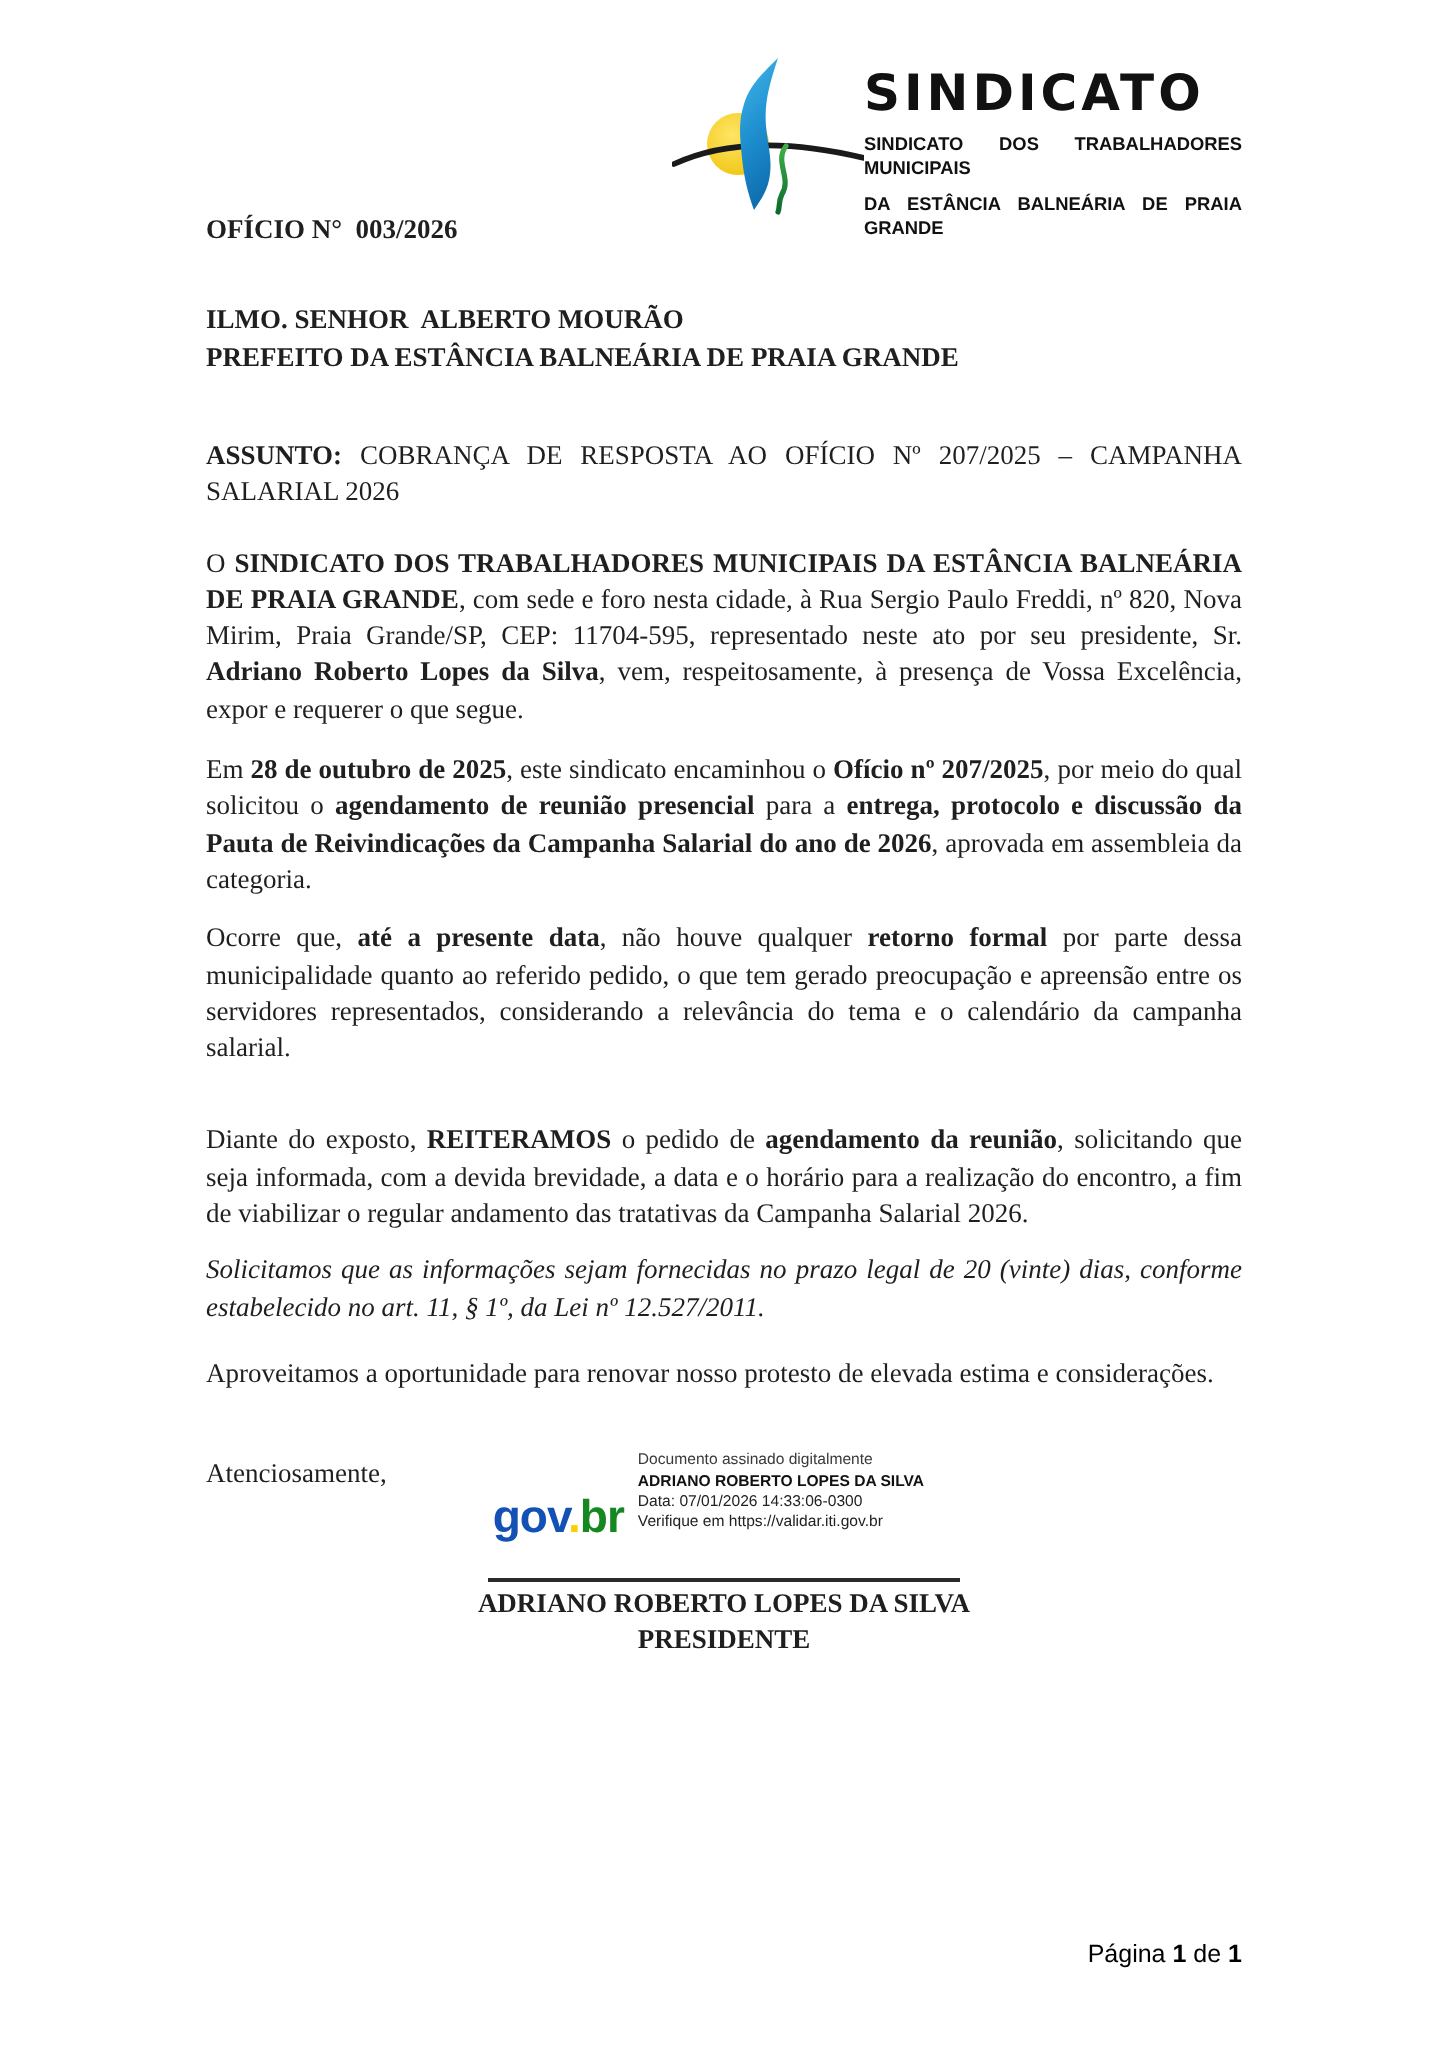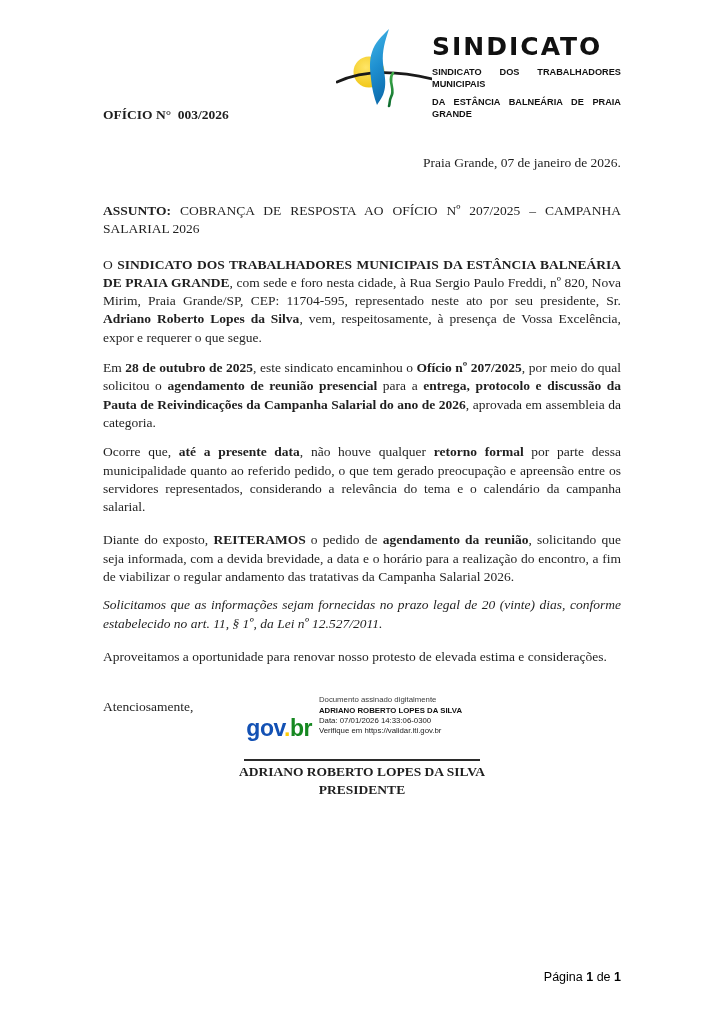--- a/index.html
+++ b/index.html
@@ -26,21 +26,21 @@
 
   
   .date-line { margin-top:35px; text-align:right; font-size:13.5px; }
   .addressee { margin-top:30px; font-weight:bold; font-size:13.5px; line-height:19px; }
   .addressee div { white-space:pre-wrap; }
   .par { font-size:13.5px; line-height:18.3px; text-align:justify; }
   .subject  { margin-top:31px; }
   .p1 { margin-top:17px; }
   .p2 { margin-top:12px; }
   .p3 { margin-top:11px; }
-  .p4 { margin-top:15px; }
+  .p4 { margin-top:28px; }
   .p5 { margin-top:10px; font-style:italic; }
   .p6 { margin-top:15px; }
 
   
   .closing-row { margin-top:24px; display:flex; align-items:flex-start; height:53px; }
   .salutation { margin-top:9px; font-size:13.5px; }
   .stamp { margin-left:53px; display:flex; align-items:center; }
   .govbr-logo { font-family:"Liberation Sans", sans-serif; font-weight:bold; font-size:23px; letter-spacing:-0.5px; line-height:23px; margin-top:27px; }
   .stamp-lines { margin-left:7px; font-family:"Liberation Sans", sans-serif; font-size:7.8px; line-height:10px; color:#222; }
   .stamp-l1 { margin-bottom:1px; color:#3a3a3a; }
@@ -87,22 +87,25 @@
           <path d="M57,48 C51,56 60,64 55,72 C53,76 54,79 53,81" stroke="url(#gg)" stroke-width="2.6" fill="none" stroke-linecap="round"></path>
         </svg>
         <div class="logo-text">
           <div class="logo-title1">SINDICATO</div>
           <div class="logo-sub">SINDICATO DOS TRABALHADORES MUNICIPAIS</div>
           <div class="logo-sub">DA ESTÂNCIA BALNEÁRIA DE PRAIA GRANDE</div>
         </div>
       </div>
     </div>
 
-    <div class="date-line">Praia Grande, 07 de janeiro de 2026.</div>
 
+    <div class="addressee">
+      <div>ILMO. SENHOR  ALBERTO MOURÃO</div>
+      <div>PREFEITO DA ESTÂNCIA BALNEÁRIA DE PRAIA GRANDE</div>
+    </div>
 
     <div class="par subject"><span style="font-weight: bold;">ASSUNTO:</span><span> COBRANÇA DE RESPOSTA AO OFÍCIO Nº 207/2025 – CAMPANHA SALARIAL 2026</span></div>
     <div class="par p1"><span>O </span><span style="font-weight: bold;">SINDICATO DOS TRABALHADORES MUNICIPAIS DA ESTÂNCIA BALNEÁRIA DE PRAIA GRANDE</span><span>, com sede e foro nesta cidade, à Rua Sergio Paulo Freddi, nº 820, Nova Mirim, Praia Grande/SP, CEP: 11704-595, representado neste ato por seu presidente, Sr. </span><span style="font-weight: bold;">Adriano Roberto Lopes da Silva</span><span>, vem, respeitosamente, à presença de Vossa Excelência, expor e requerer o que segue.</span></div>
     <div class="par p2"><span>Em </span><span style="font-weight: bold;">28 de outubro de 2025</span><span>, este sindicato encaminhou o </span><span style="font-weight: bold;">Ofício nº 207/2025</span><span>, por meio do qual solicitou o </span><span style="font-weight: bold;">agendamento de reunião presencial</span><span> para a </span><span style="font-weight: bold;">entrega, protocolo e discussão da Pauta de Reivindicações da Campanha Salarial do ano de 2026</span><span>, aprovada em assembleia da categoria.</span></div>
     <div class="par p3"><span>Ocorre que, </span><span style="font-weight: bold;">até a presente data</span><span>, não houve qualquer </span><span style="font-weight: bold;">retorno formal</span><span> por parte dessa municipalidade quanto ao referido pedido, o que tem gerado preocupação e apreensão entre os servidores representados, considerando a relevância do tema e o calendário da campanha salarial.</span></div>
     <div class="par p4"><span>Diante do exposto, </span><span style="font-weight: bold;">REITERAMOS</span><span> o pedido de </span><span style="font-weight: bold;">agendamento da reunião</span><span>, solicitando que seja informada, com a devida brevidade, a data e o horário para a realização do encontro, a fim de viabilizar o regular andamento das tratativas da Campanha Salarial 2026.</span></div>
     <div class="par p5"><span style="font-style: italic;">Solicitamos que as informações sejam fornecidas no prazo legal de 20 (vinte) dias, conforme estabelecido no art. 11, § 1º, da Lei nº 12.527/2011.</span></div>
     <div class="par p6"><span>Aproveitamos a oportunidade para renovar nosso protesto de elevada estima e considerações.</span></div>
 
     <div class="closing-row">

